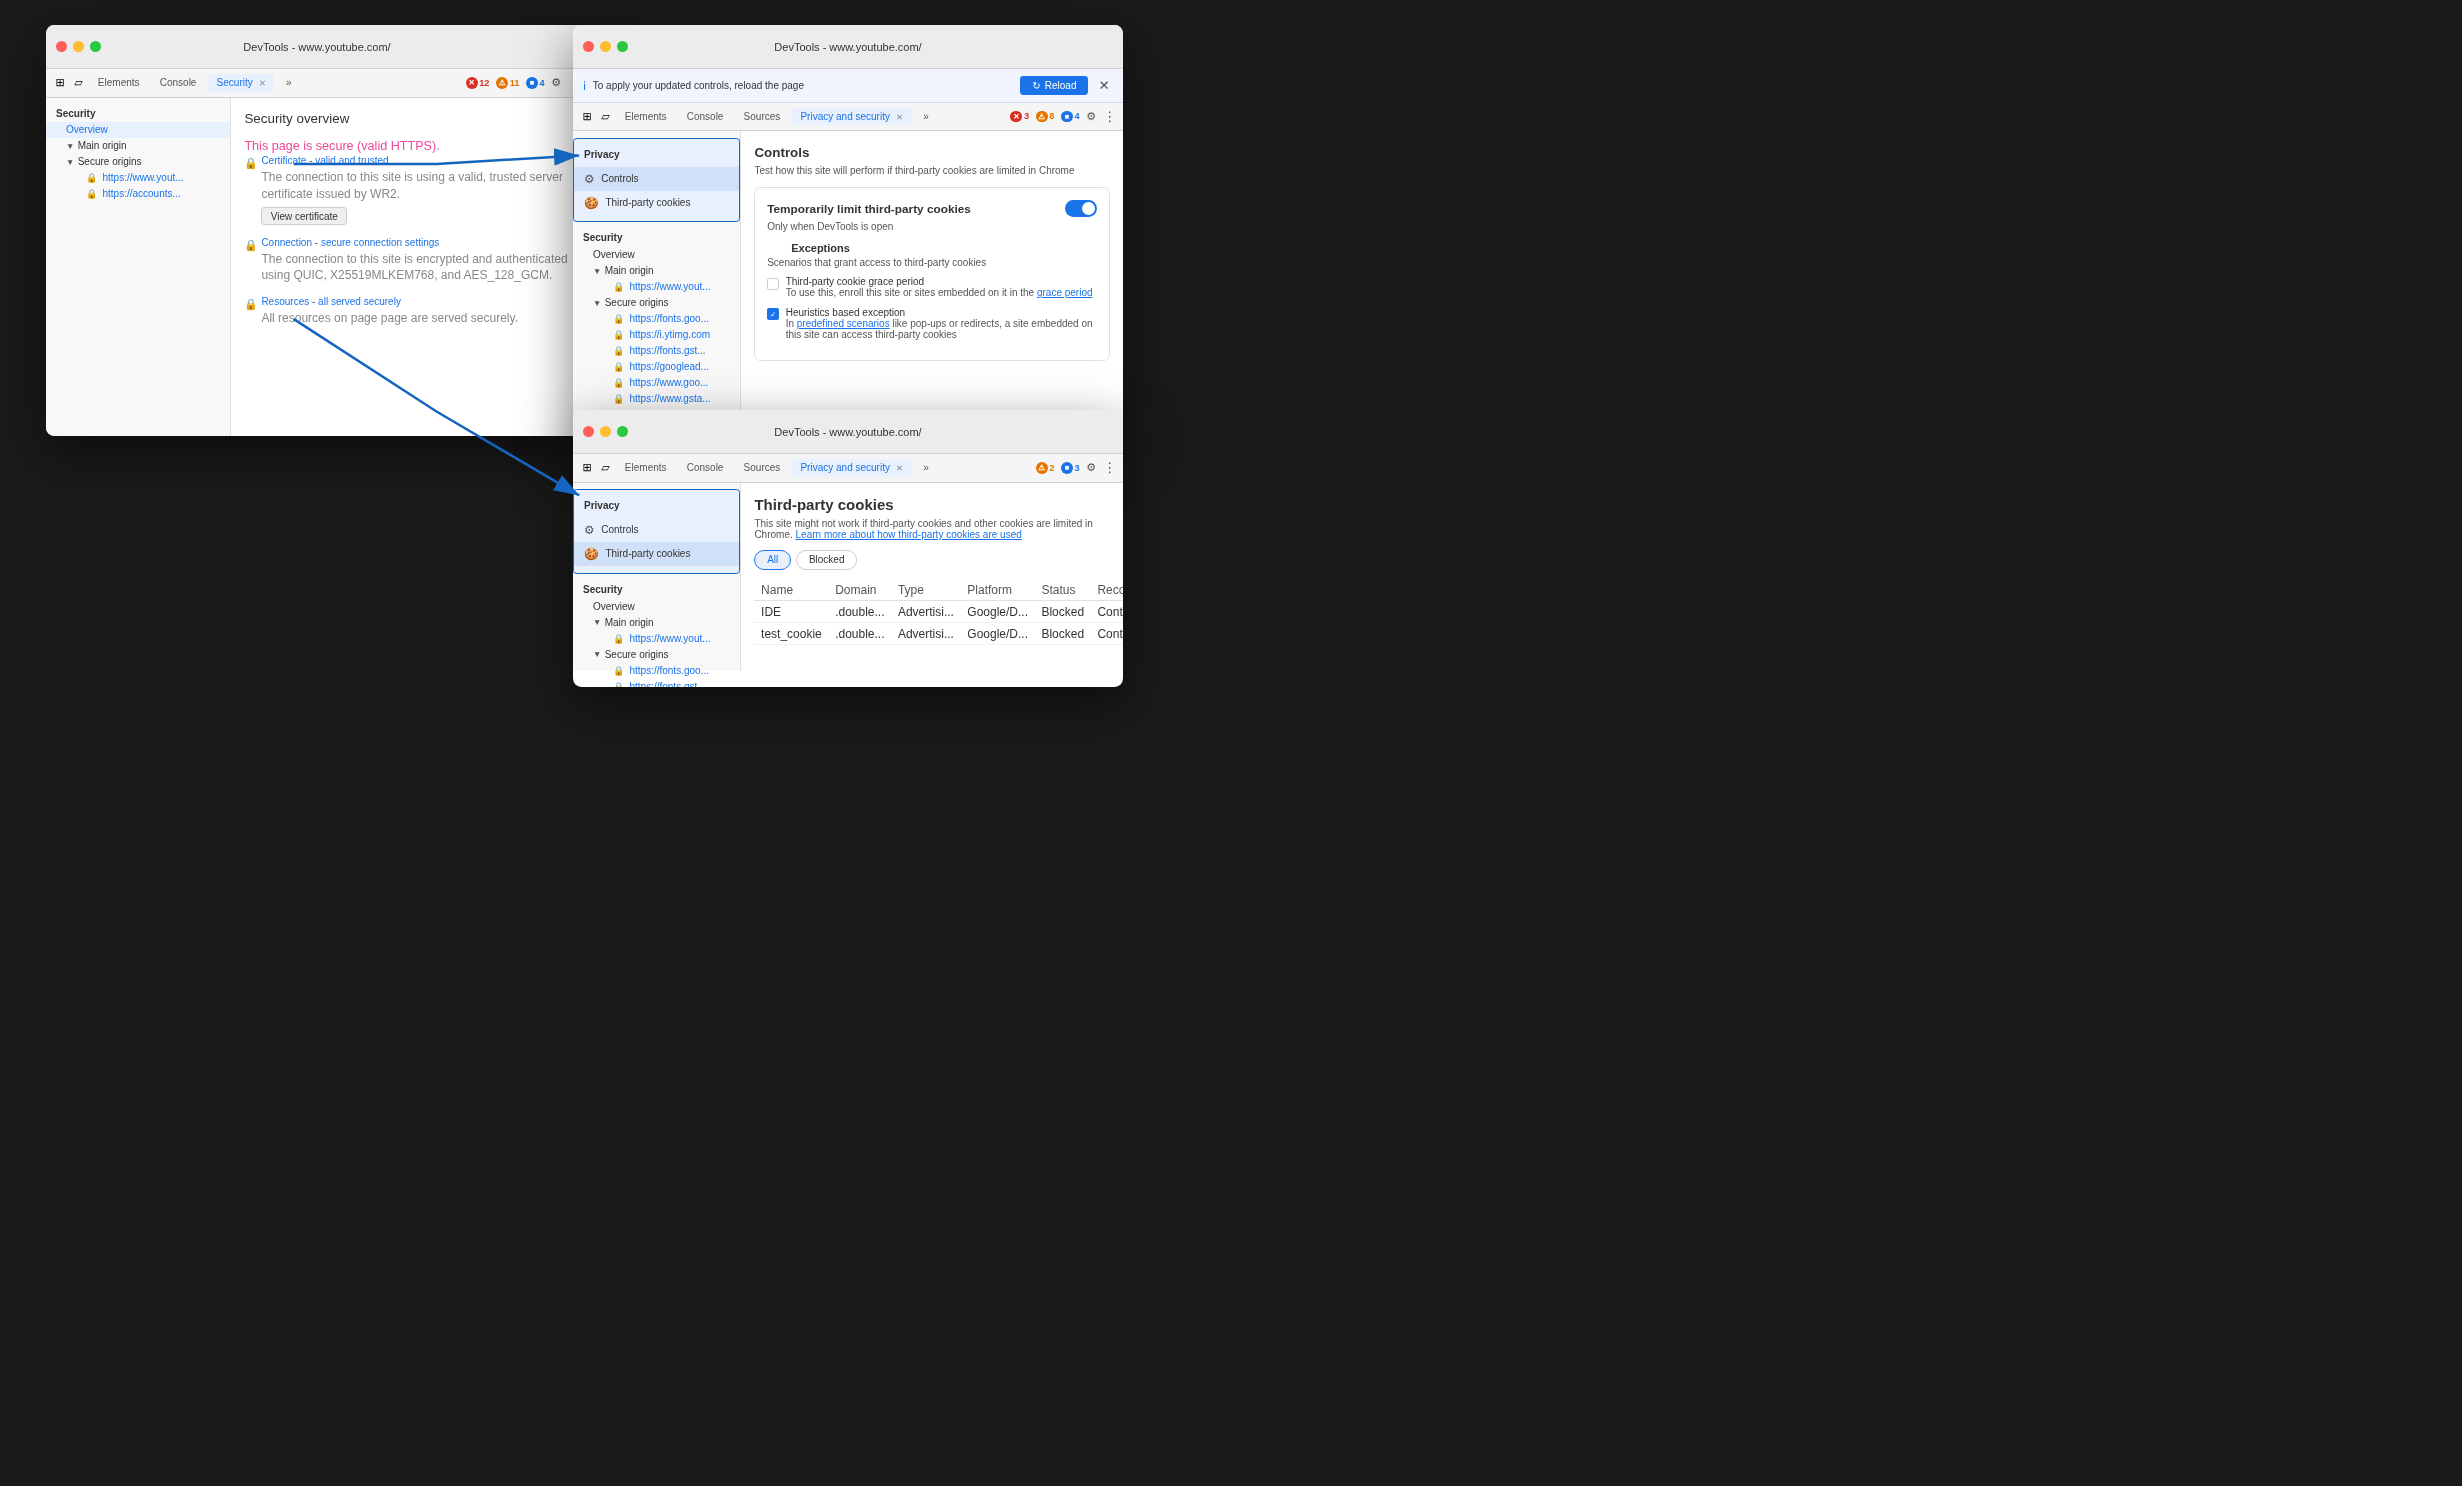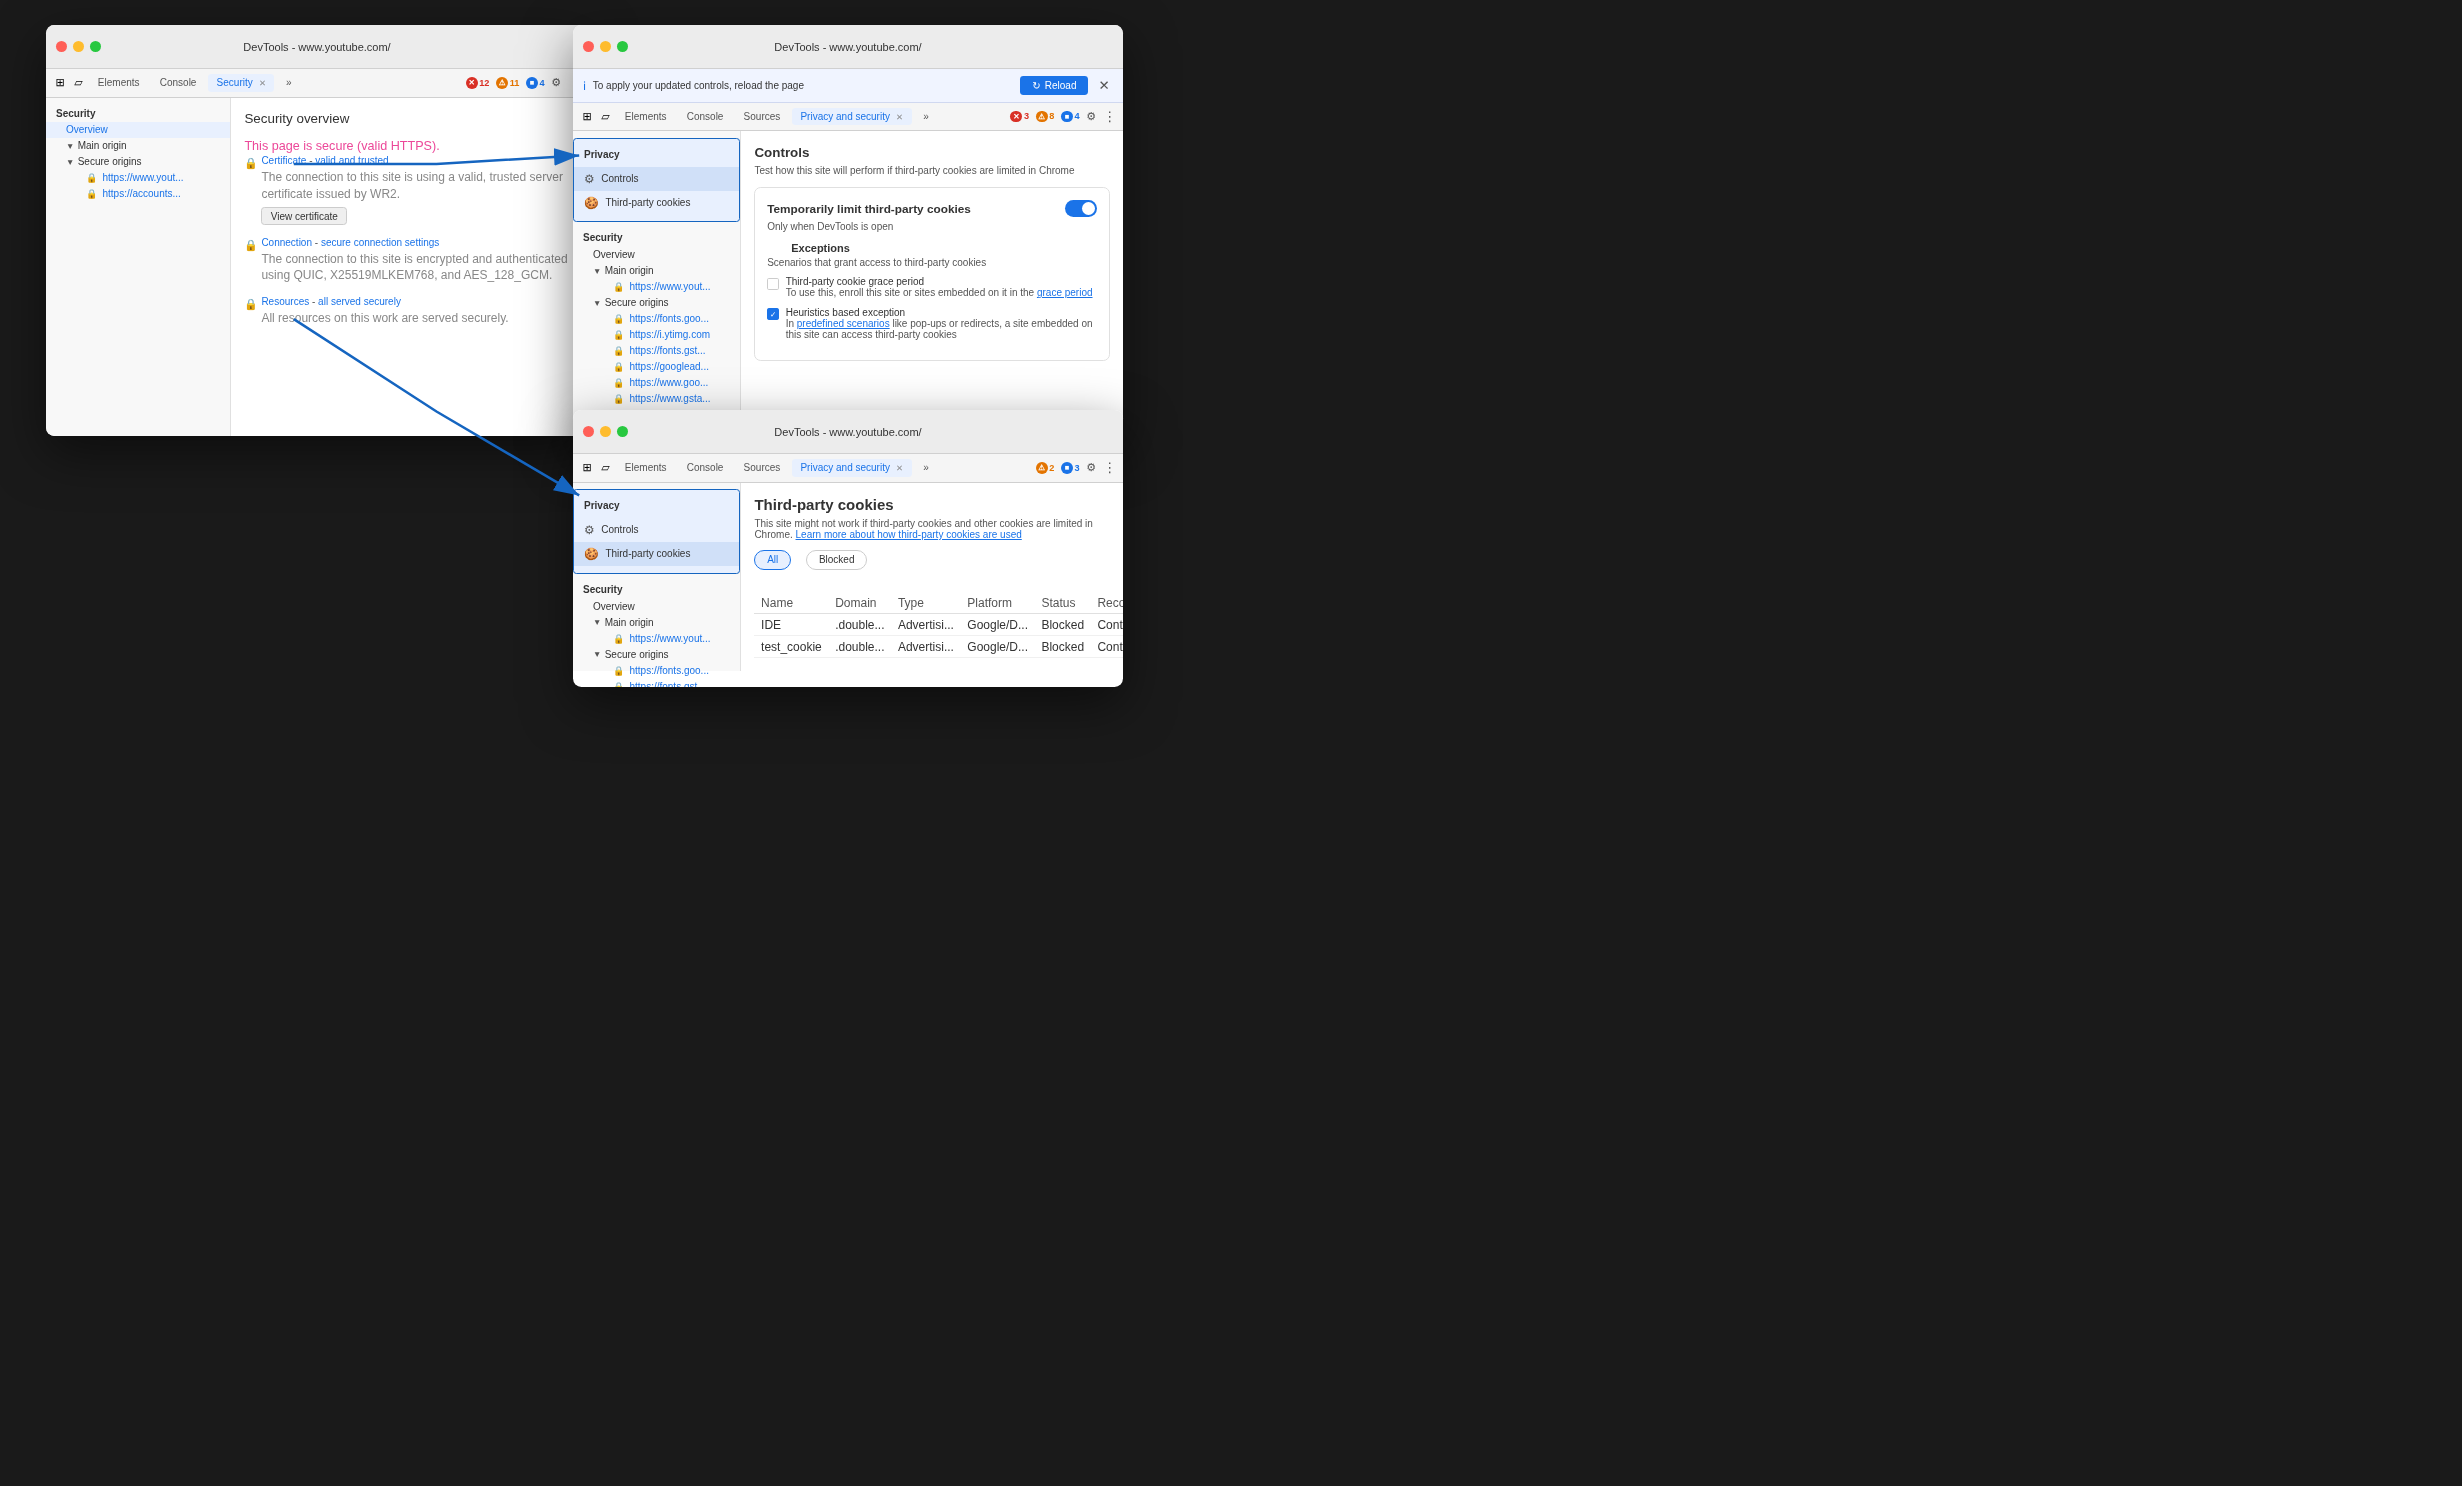--- a/index.html
+++ b/index.html
@@ -441,22 +441,22 @@
     }
 
     .tpc-desc {
       font-size: 10px;
       color: #555;
       margin-bottom: 10px;
     }
 
     .tabs-row {
       display: flex;
-      gap: 15px;
-      margin-bottom: 23px;
+      gap: 5px;
+      margin-bottom: 10px;
     }
 
     .tab-pill {
       padding: 3.4px 11.8px;
       border: 0.8px solid #ccc;
       border-radius: 13.4px;
       font-size: 10px;
       cursor: pointer;
       color: #333;
     }
@@ -612,21 +612,21 @@
         <div class="info-label">
           <span>Connection</span> - <span style="color:#1a73e8">secure connection settings</span>
         </div>
         <div class="info-desc">The connection to this site is encrypted and authenticated using QUIC, X25519MLKEM768, and AES_128_GCM.</div>
       </div>
       <div class="info-row">
         <span class="info-row-icon">🔒</span>
         <div class="info-label">
           <span>Resources</span> - <span style="color:#1a73e8">all served securely</span>
         </div>
-        <div class="info-desc">All resources on this work are served securely.</div>
+        <div class="info-desc">All resources on page page are served securely.</div>
       </div>
     </div>
   </div>
 </div>
 
 <div class="window w2">
   <div class="titlebar">
     <div class="window-controls">
       <div class="wc wc-red"></div>
       <div class="wc wc-yellow"></div>

